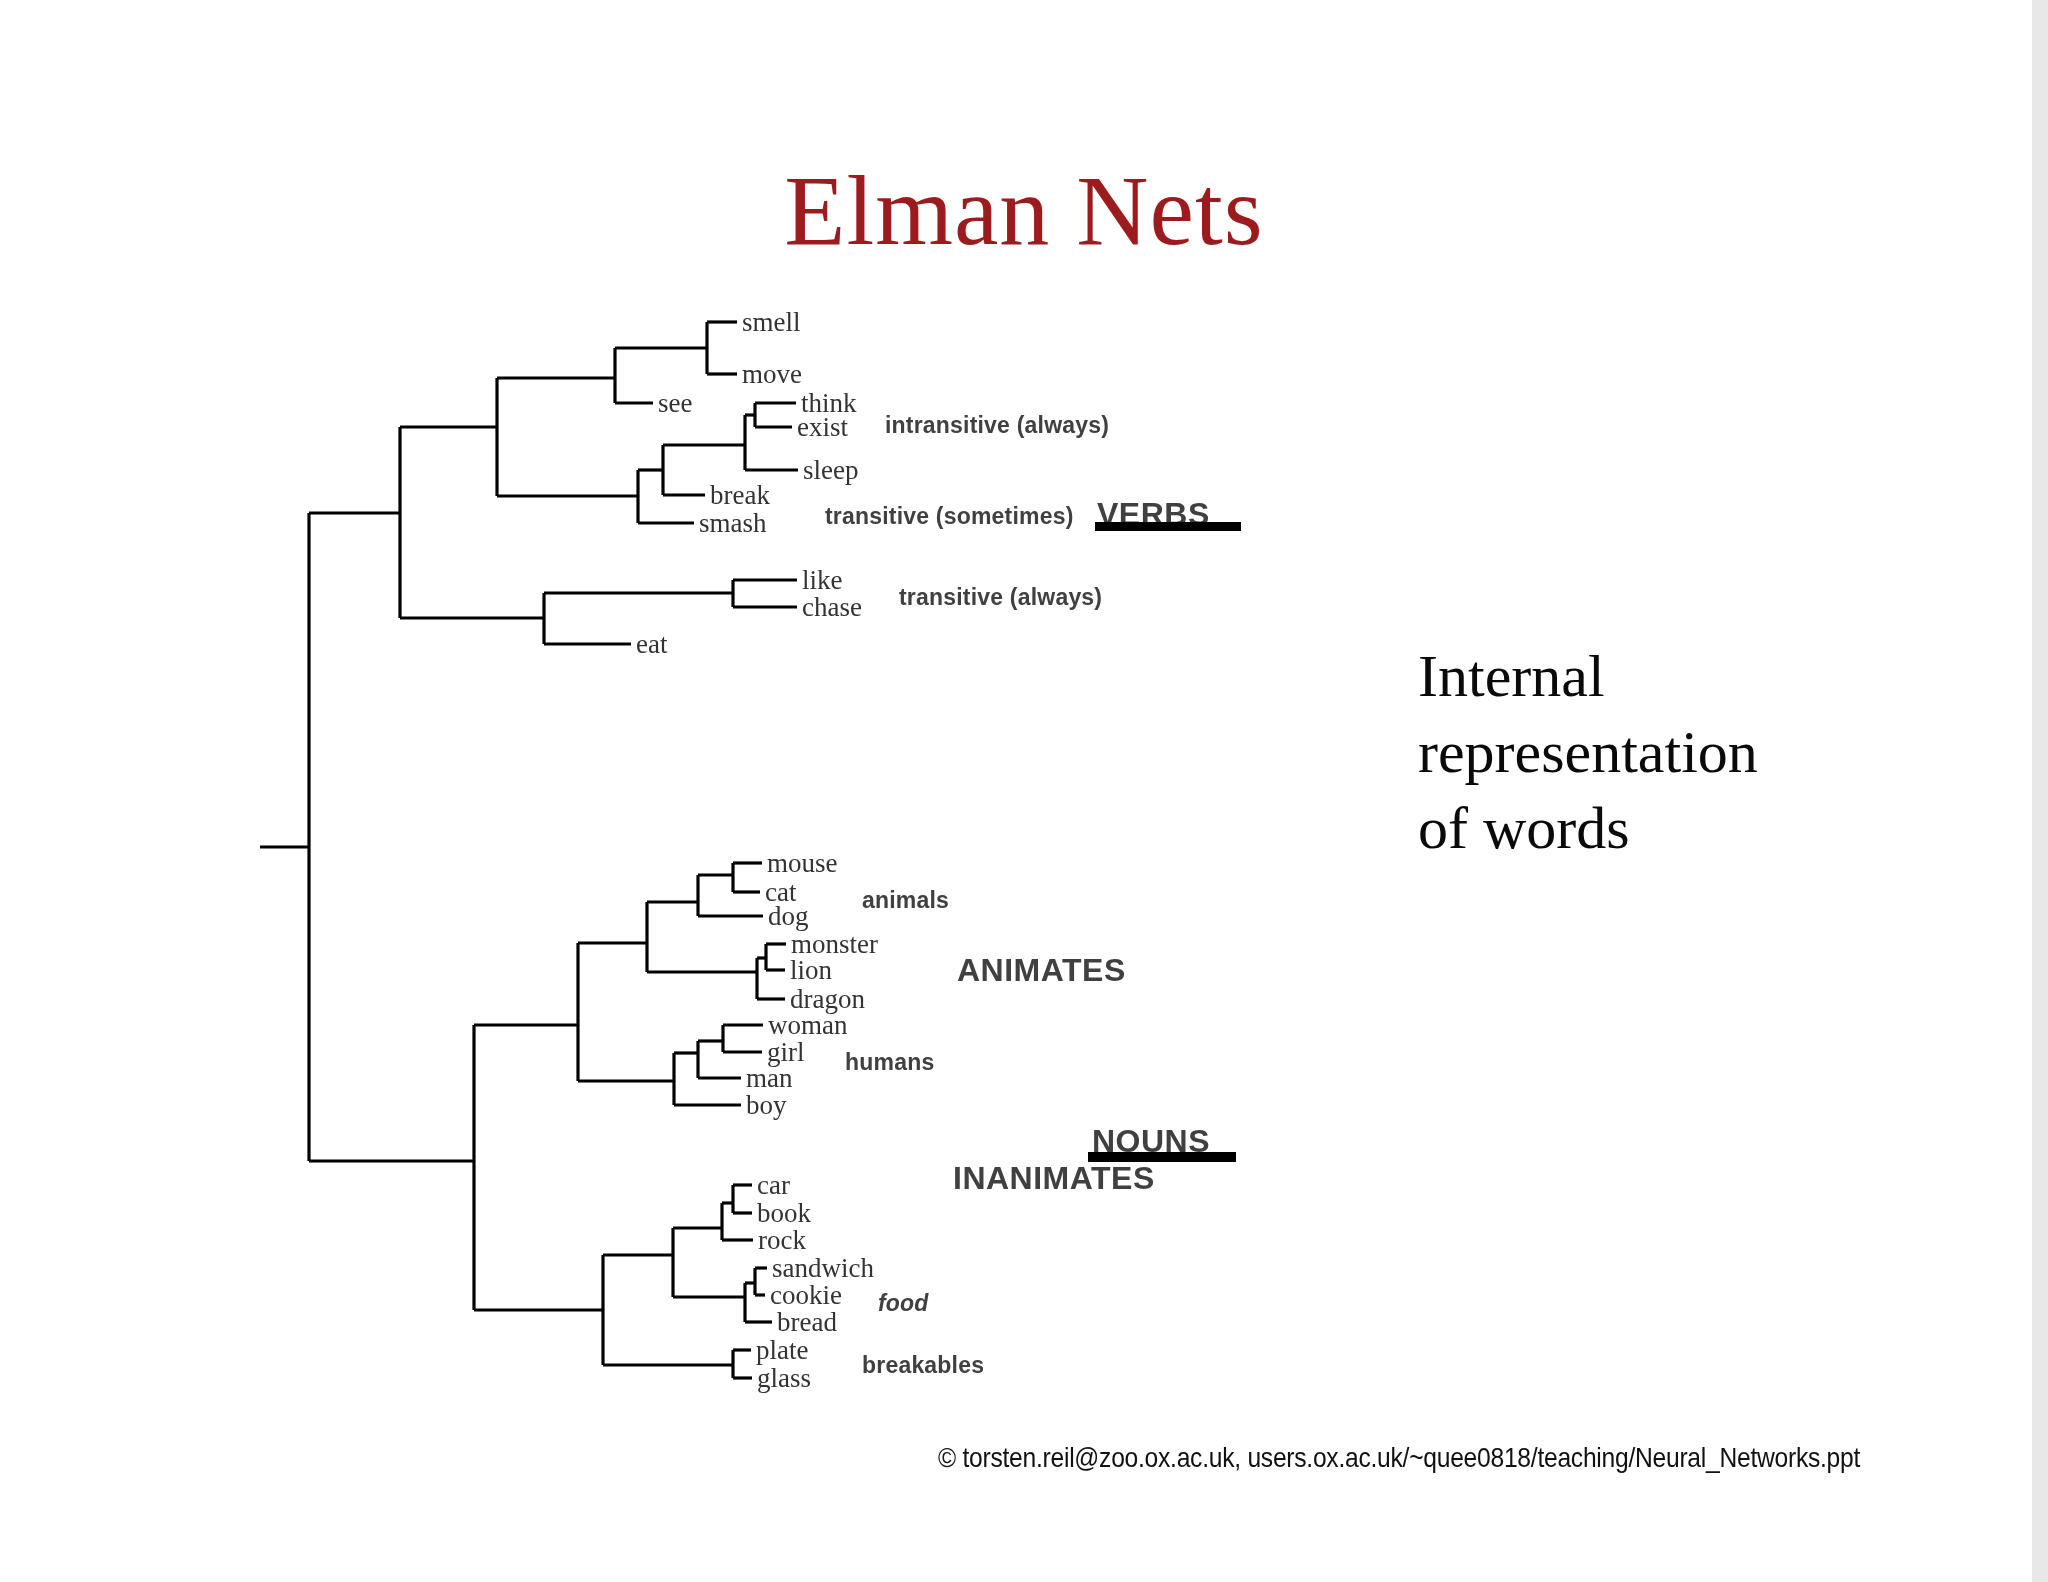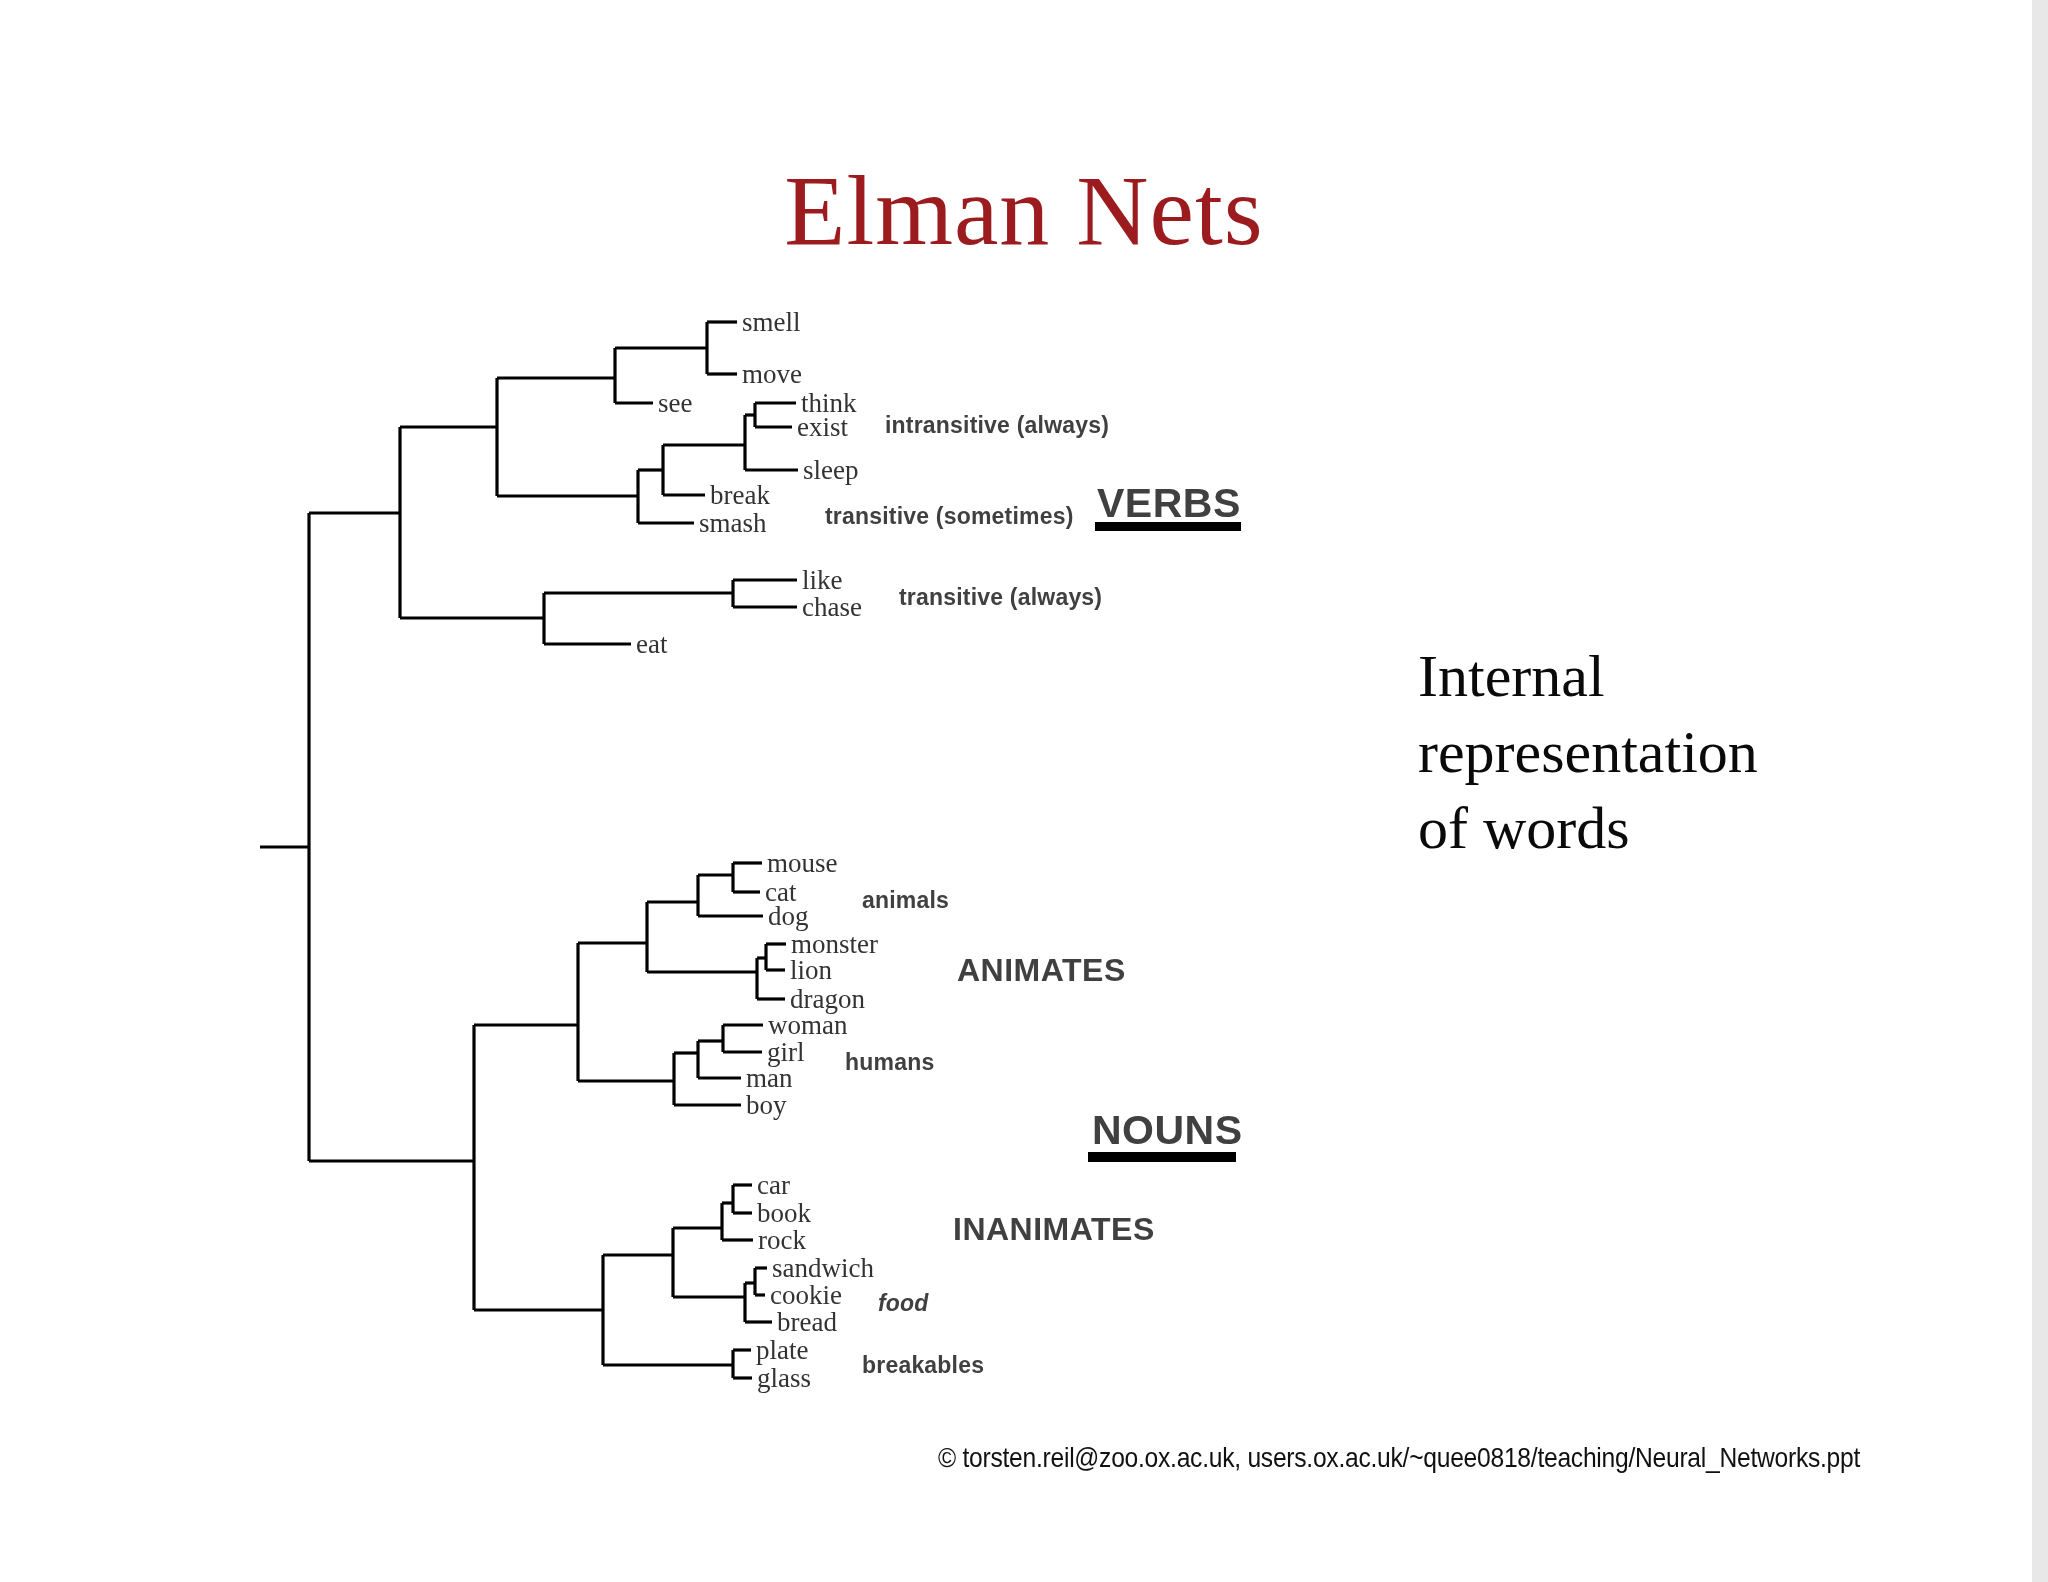--- a/index.html
+++ b/index.html
@@ -22,30 +22,30 @@
     font-family:"Liberation Serif", serif;
     font-size:27px;
   }
   .lab{
     position:absolute;
     font-weight:bold;color:#404040;
     white-space:nowrap;
   }
   .lab.small{font-size:23px;letter-spacing:0.2px;}
   .lab.mid{font-size:32px;letter-spacing:0.5px;}
-  .lab.big{font-size:41px;letter-spacing:0.5px;}
+  .lab.big{font-size:32px;letter-spacing:0.5px;margin-top:16px;}
   #lab-intransitive{left:885px;top:412px;}
   #lab-trans-sometimes{left:825px;top:503px;}
   #lab-trans-always{left:883px;top:584px;margin-left:16px;}
   #lab-verbs{left:1097px;top:480px;}
   #lab-animals{left:862px;top:887px;}
   #lab-animates{left:957px;top:952px;}
   #lab-humans{left:845px;top:1049px;}
   #lab-nouns{left:1092px;top:1107px;}
-  #lab-inanimates{left:953px;top:1211px;}
+  #lab-inanimates{left:953px;top:1160px;}
   #lab-food{left:878px;top:1290px;font-style:italic;}
   #lab-breakables{left:862px;top:1352px;}
   .bar{position:absolute;background:#000;}
   #bar-verbs{left:1095px;top:522px;width:146px;height:9px;}
   #bar-nouns{left:1088px;top:1152px;width:148px;height:10px;}
   .side-note{
     position:absolute;left:1418px;top:638px;width:430px;
     font-family:"Liberation Serif", serif;
     font-size:60px;line-height:76px;color:#0a0a0a;
     white-space:pre-line;

